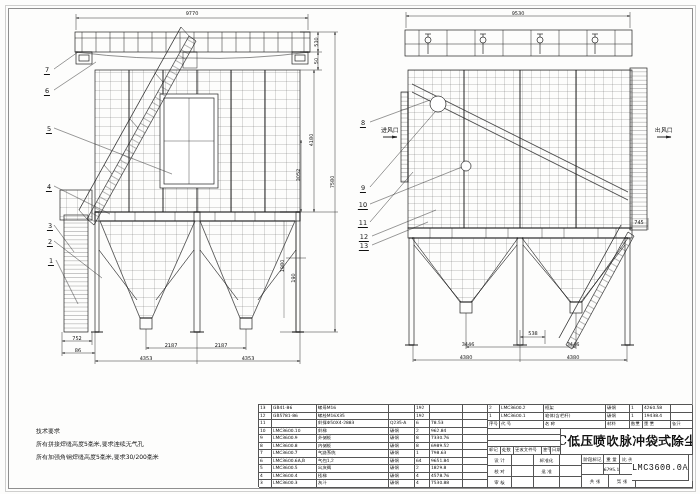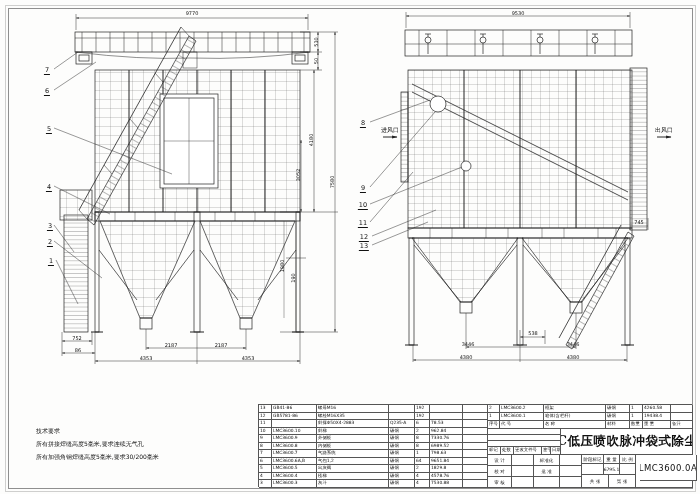--- a/index.html
+++ b/index.html
@@ -394,16 +394,16 @@
 
     <div class="cell" style="left:94px;top:50px;width:22px;height:9px;">阶段标记</div>
     <div class="cell" style="left:116px;top:50px;width:16px;height:9px;">重 量</div>
     <div class="cell" style="left:132px;top:50px;width:16px;height:9px;">比 例</div>
     <div class="cell" style="left:94px;top:59px;width:22px;height:11px;"></div>
     <div class="cell" style="left:116px;top:59px;width:16px;height:11px;">36795.18</div>
     <div class="cell" style="left:132px;top:59px;width:16px;height:11px;"></div>
     <div class="cell" style="left:94px;top:70px;width:27px;height:13px;">共 张</div>
     <div class="cell" style="left:121px;top:70px;width:27px;height:13px;">第 张</div>
 
-    <div class="cell" id="tb-dwgno" style="left:152px;top:50px;width:57px;height:26px;">LMC3600.0A</div>
+    <div class="cell" id="tb-dwgno" style="left:144px;top:50px;width:57px;height:26px;font-family:Liberation Mono, monospace;">LMC3600.0A</div>
     <div class="cell" style="left:148px;top:76px;width:57px;height:7px;"></div>
   </div>
 </div>
 
 </body></html>

